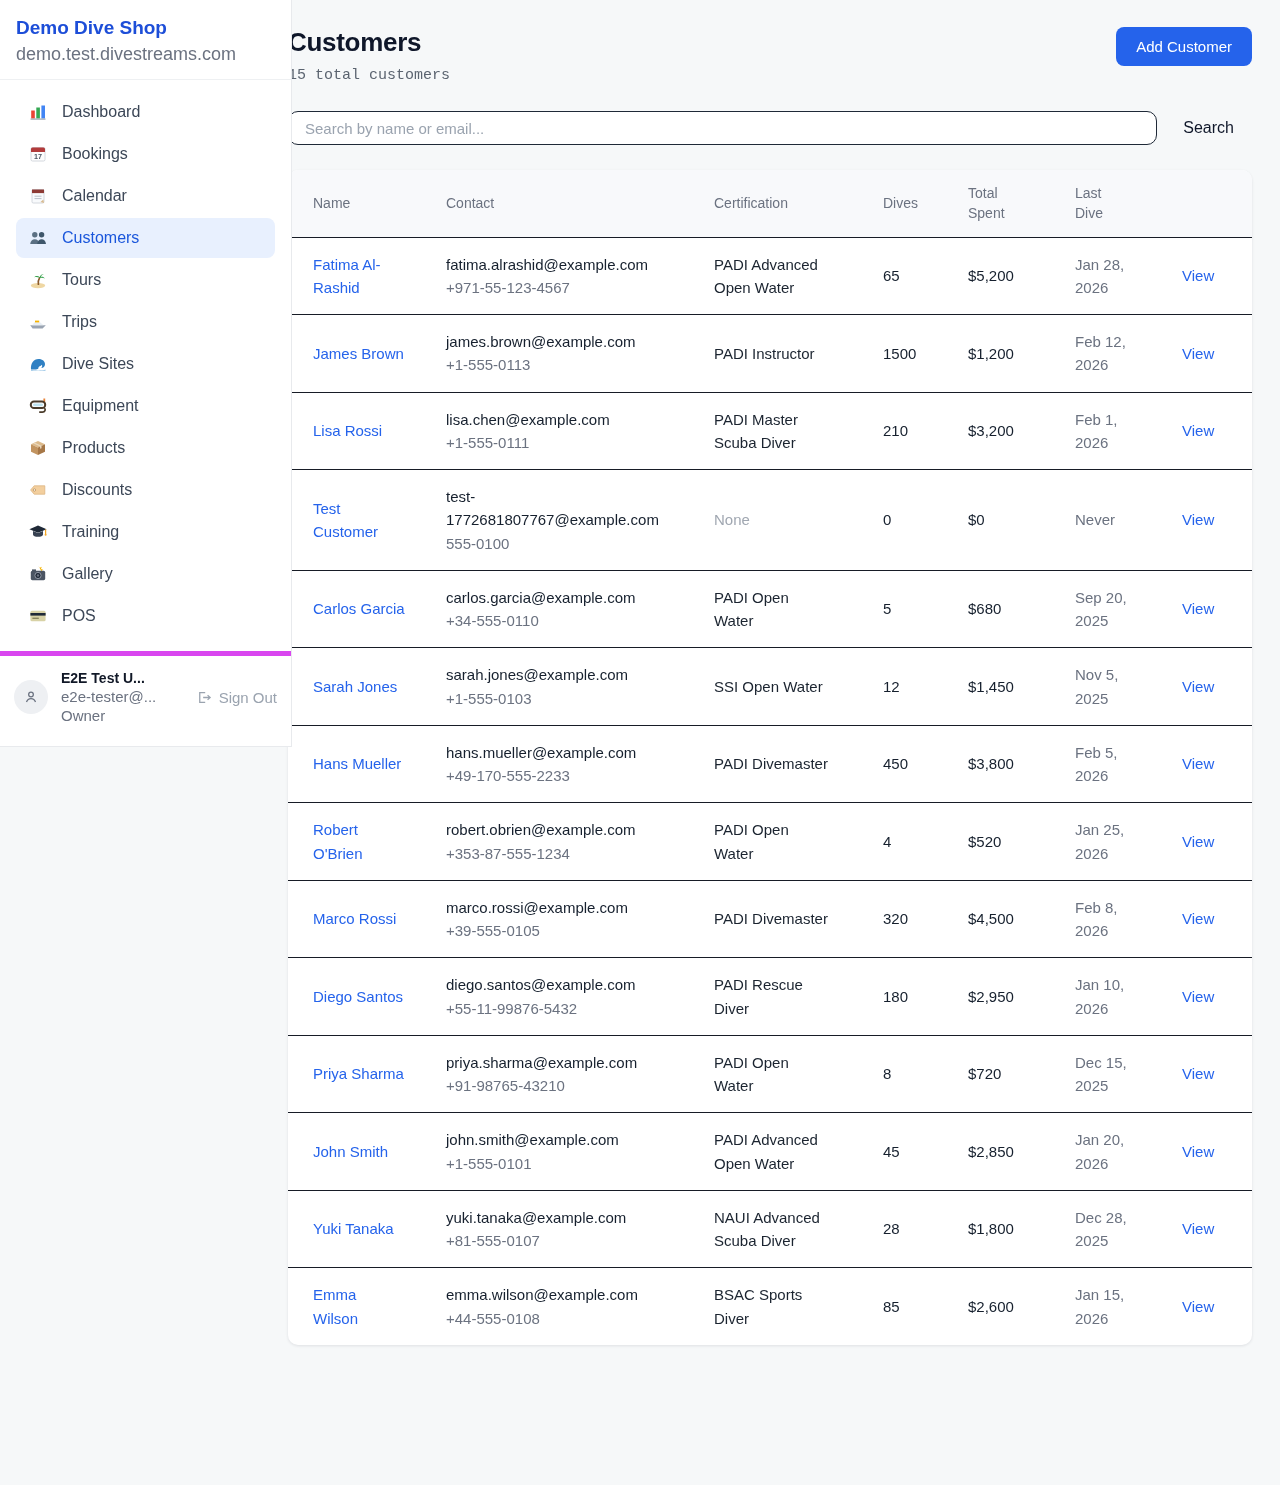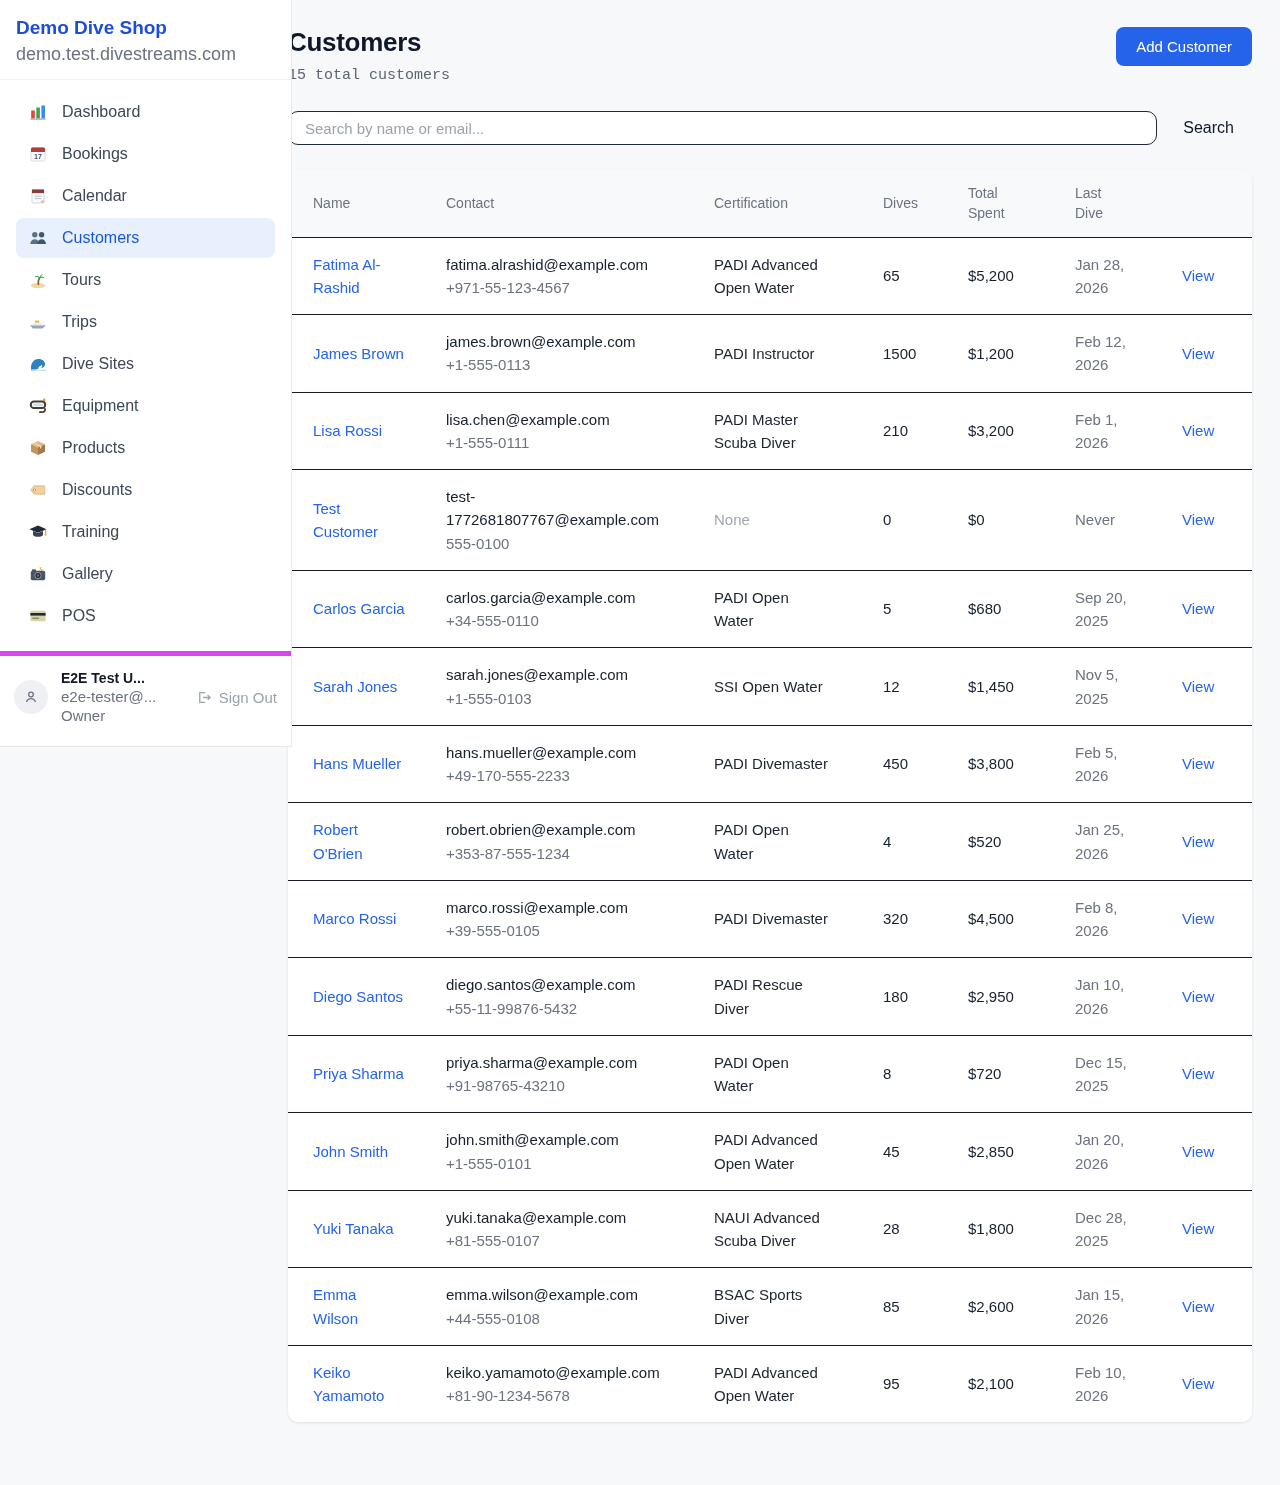--- a/index.html
+++ b/index.html
@@ -440,28 +440,16 @@
             <td class="col-contact">
               <div class="email">emma.wilson@example.com</div>
               <div class="phone">+44-555-0108</div>
             </td>
             <td class="col-cert"><span class="cert">BSAC Sports Diver</span></td>
             <td class="col-dives">85</td>
             <td class="col-total">$2,600</td>
             <td class="col-last"><span class="last">Jan 15, 2026</span></td>
             <td class="col-view"><a class="view-link" href="#">View</a></td>
           </tr>
-          <tr class="row">
-            <td class="col-name"><a class="name-link" href="#">Keiko Yamamoto</a></td>
-            <td class="col-contact">
-              <div class="email">keiko.yamamoto@example.com</div>
-              <div class="phone">+81-90-1234-5678</div>
-            </td>
-            <td class="col-cert"><span class="cert">PADI Advanced Open Water</span></td>
-            <td class="col-dives">95</td>
-            <td class="col-total">$2,100</td>
-            <td class="col-last"><span class="last">Feb 10, 2026</span></td>
-            <td class="col-view"><a class="view-link" href="#">View</a></td>
-          </tr>
         </tbody>
     </table>
   </div>
 </main>
 
 </body></html>

